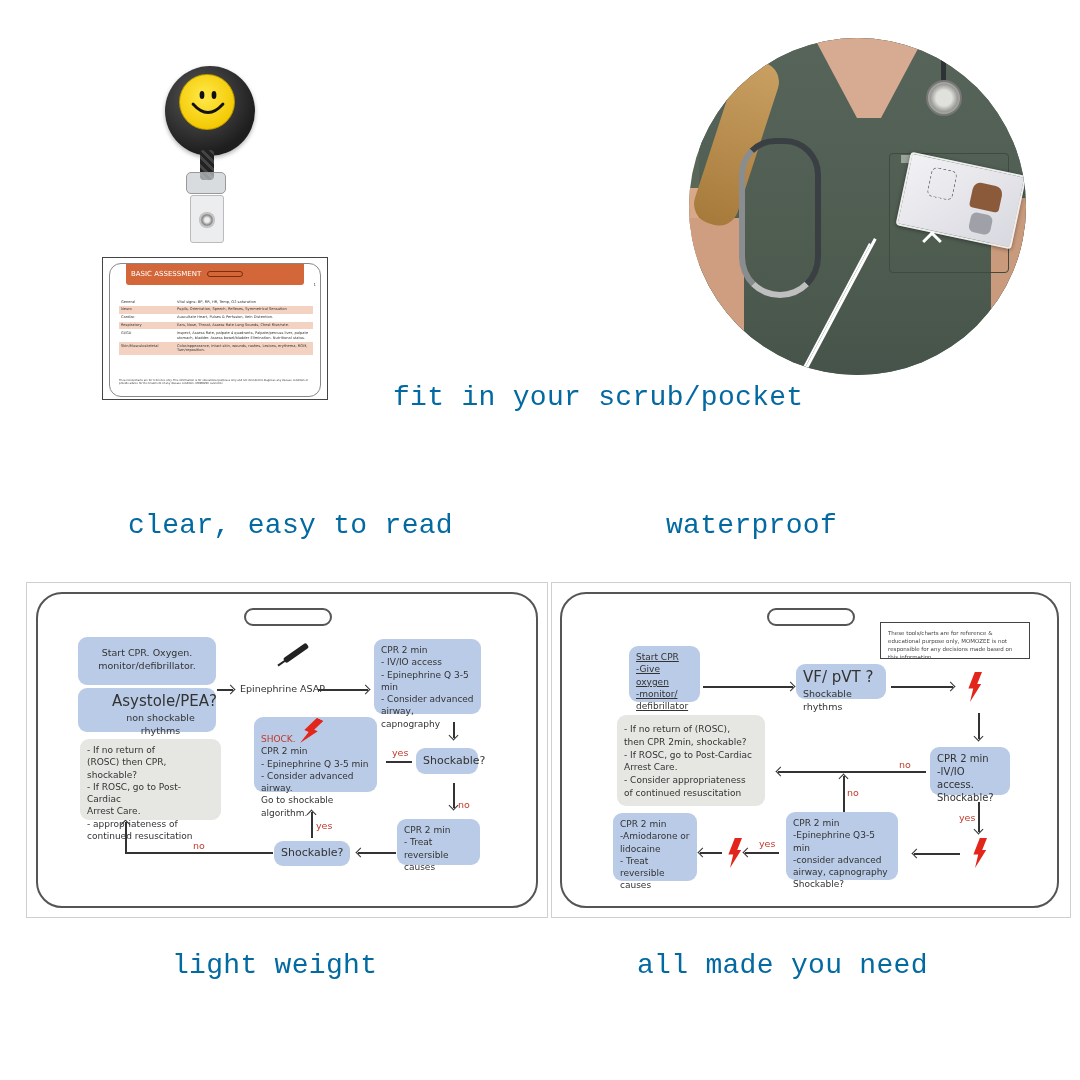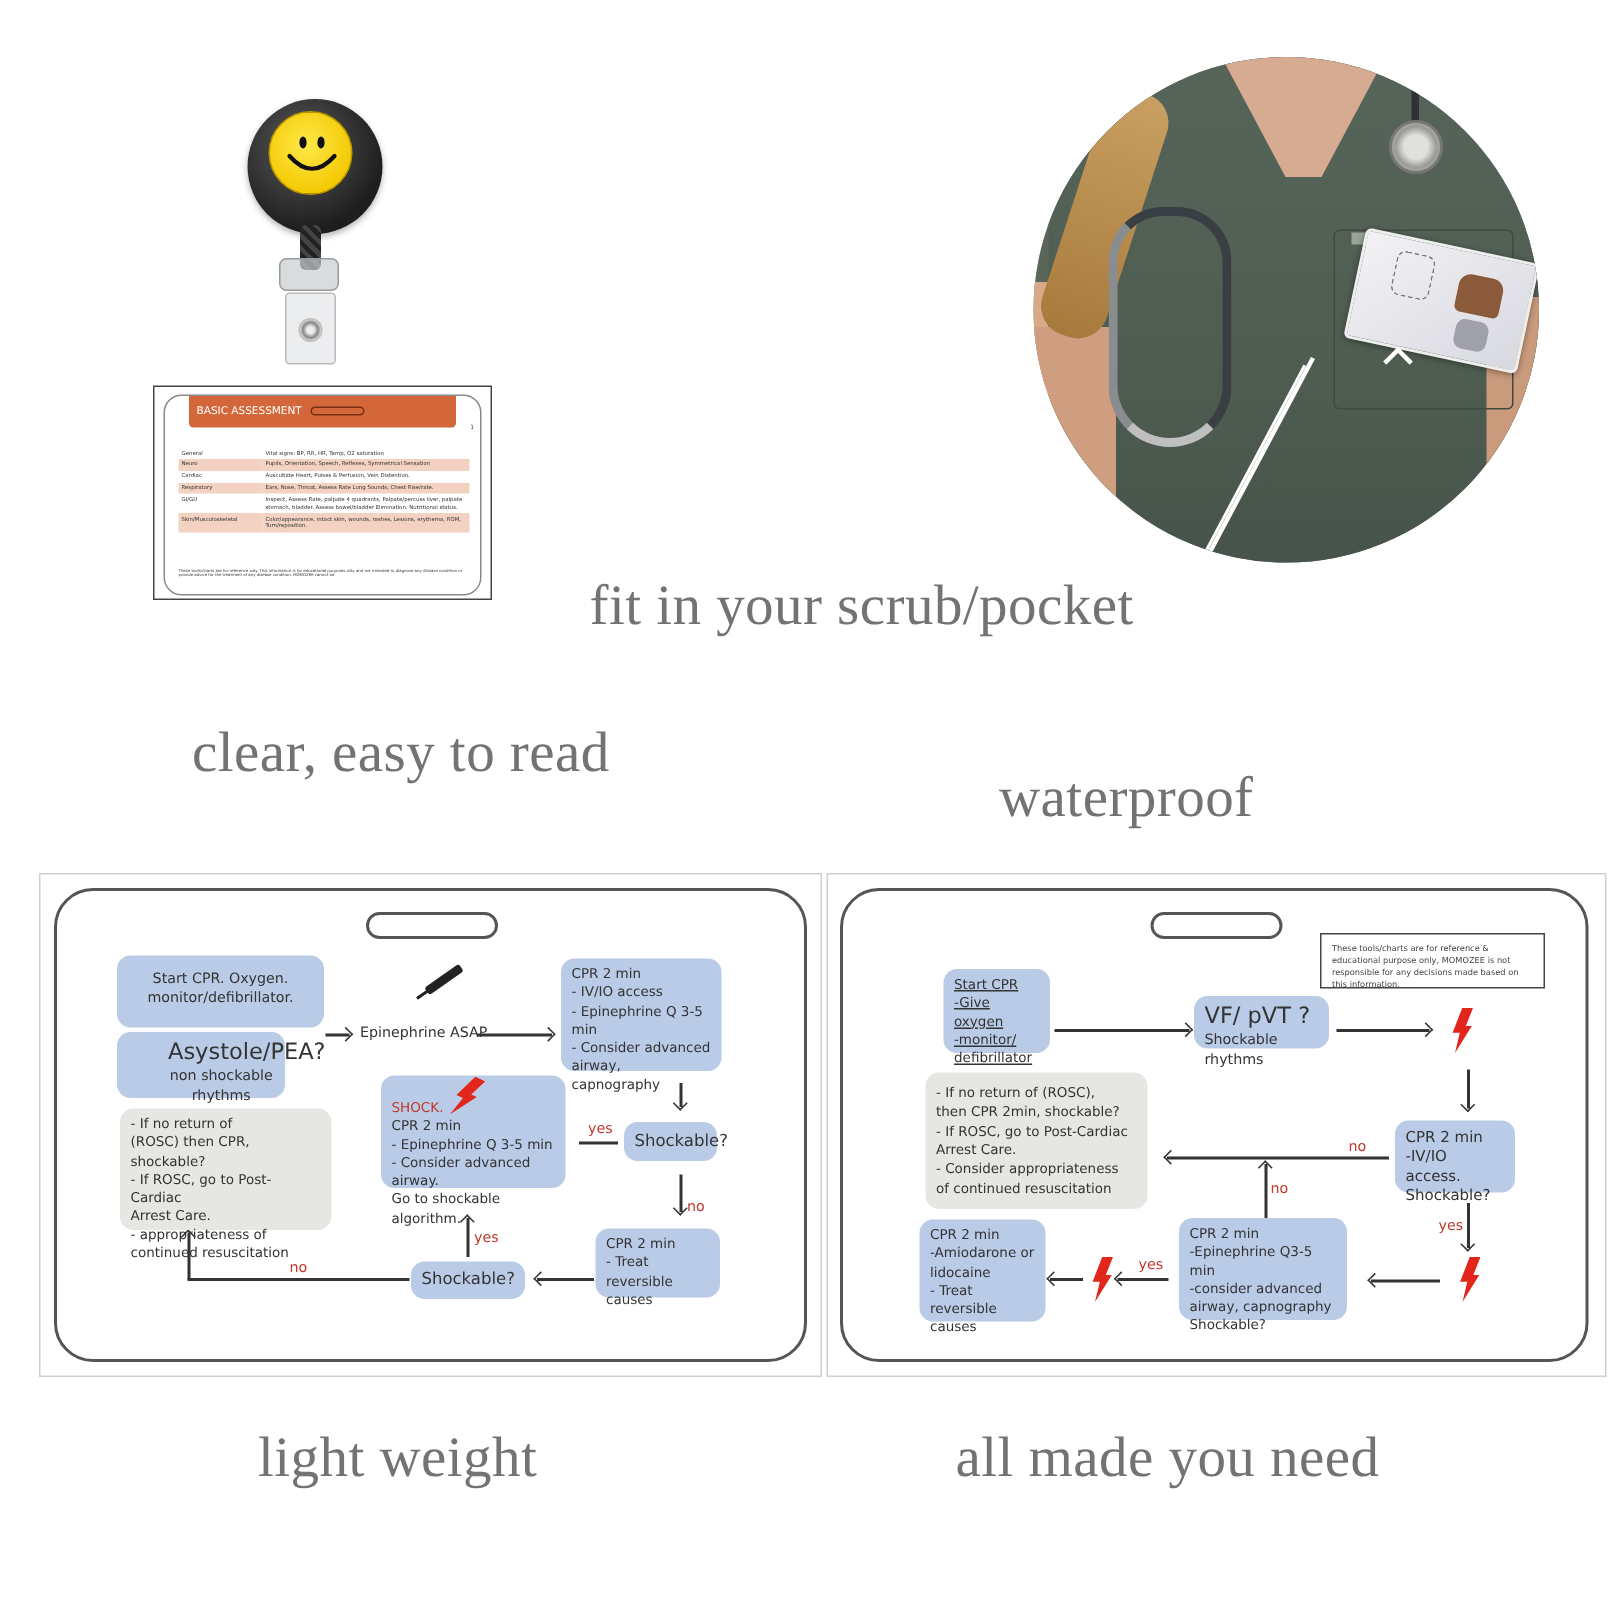--- a/index.html
+++ b/index.html
@@ -1,18 +1,18 @@
 <!DOCTYPE html>
 <html><head>
 <meta charset="utf-8">
 <style>
   * { box-sizing: border-box; margin: 0; padding: 0; }
   body { width: 1080px; height: 1080px; background: #ffffff; position: relative; overflow: hidden; font-family: "DejaVu Sans", sans-serif; color: #111; }
   .abs { position: absolute; }
-  .caption { position: absolute; font-family: Liberation Serif, serif; font-size: 38px; color: #737373; white-space: nowrap; letter-spacing: 0.3px; }
+  .caption { position: absolute; font-family: Liberation Mono, monospace; font-size: 28px; color: #0369a1; white-space: nowrap; letter-spacing: 0.3px; }
 
   
   .reel-outer { left: 165px; top: 66px; width: 90px; height: 90px; border-radius: 50%; background: radial-gradient(circle at 40% 35%, #5a5a5a, #1e1e1e 70%); box-shadow: 0 2px 4px rgba(0,0,0,0.3); }
   .reel-face { left: 179px; top: 74px; width: 56px; height: 56px; border-radius: 50%; background: radial-gradient(circle at 45% 40%, #ffe94a, #f3c800 75%); border: 1px solid #b99800; }
   .cord { left: 200px; top: 150px; width: 14px; height: 30px; background: repeating-linear-gradient(45deg, #222 0 3px, #444 3px 6px); border-radius: 4px; }
   .clip-strap { left: 186px; top: 172px; width: 40px; height: 22px; background: rgba(200,205,210,0.7); border: 1px solid #999; border-radius: 5px; }
   .clip-tab { left: 190px; top: 195px; width: 34px; height: 48px; background: rgba(230,232,235,0.8); border: 1px solid #bbb; border-radius: 3px; }
   .snap { left: 199px; top: 212px; width: 16px; height: 16px; border-radius: 50%; background: radial-gradient(circle, #eee 20%, #888 45%, #ccc 60%, #777 100%); }
 
   
@@ -141,33 +141,33 @@
     <div class="ribs"></div>
     <div class="torso"></div>
     <div class="torso2"></div>
   </div>
   <div class="arrow-line"></div>
   <div class="arrow-line2"></div>
   <div class="arrow-head"></div>
 </div>
 
 <div class="caption" style="left:393px; top:382px;">fit in your scrub/pocket</div>
-<div class="caption" style="left:128px; top:480px;">clear, easy to read</div>
+<div class="caption" style="left:128px; top:510px;">clear, easy to read</div>
 <div class="caption" style="left:666px; top:510px;">waterproof</div>
 <div class="caption" style="left:172px; top:950px;">light weight</div>
 <div class="caption" style="left:637px; top:950px;">all made you need</div>
 
 <div class="fc-frame" style="left:26px; top:582px; width:522px; height:336px;"></div>
 <div class="fc-card" style="left:36px; top:592px; width:502px; height:316px;"></div>
 <div class="fc-slot" style="left:244px; top:608px;"></div>
 
 <div class="node center" style="left:78px; top:637px; width:138px; height:48px; padding-top:9px;">
   <span>Start CPR. Oxygen. monitor/defibrillator.</span>
 </div>
-<div class="node center" style="left:78px; top:688px; width:112px; height:44px; padding-top:4px;padding-left:34px;">
+<div class="node center" style="left:78px; top:688px; width:138px; height:44px; padding-top:4px;padding-left:34px;">
   <span class="big">Asystole/PEA?</span>
   <span>non shockable rhythms</span>
 </div>
 
 <div class="hline arr-r" style="left:217px; top:689px; width:16px;"></div>
 <div class="syringe" style="left:282px; top:650px;"></div>
 <div class="plain" style="left:240px; top:683px;">Epinephrine ASAP</div>
 <div class="hline arr-r" style="left:318px; top:689px; width:50px;"></div>
 
 <div class="node" style="left:374px; top:639px; width:107px; height:75px; font-size:9px; line-height:12.3px;">

